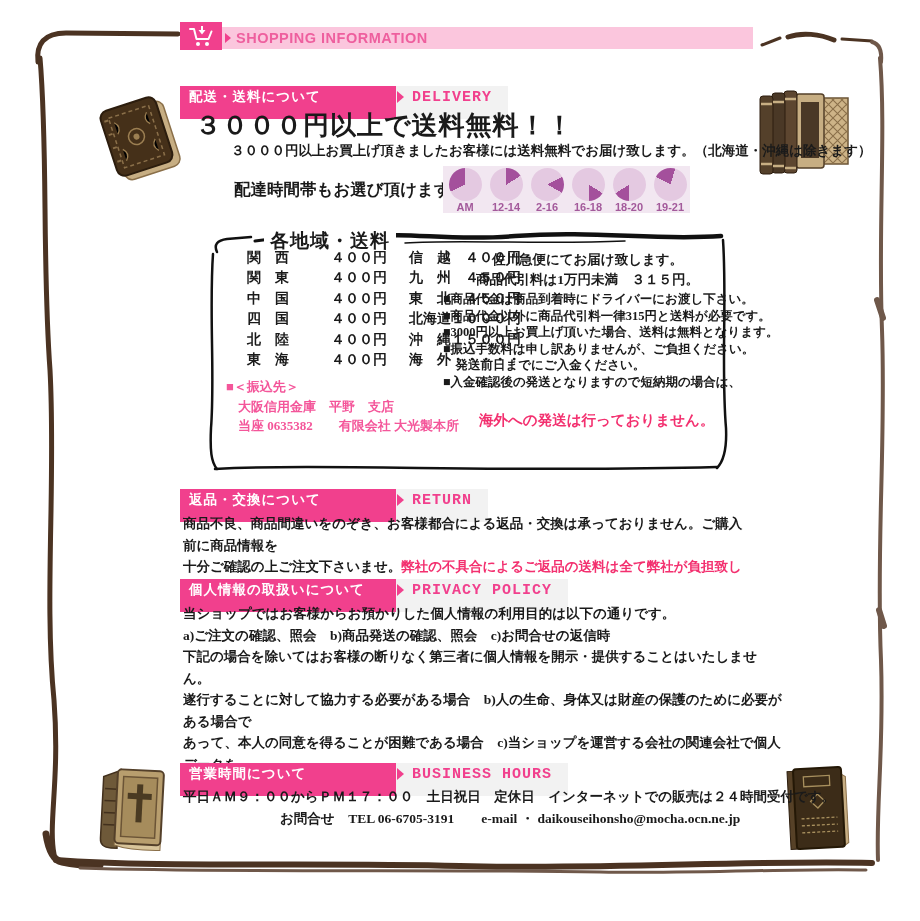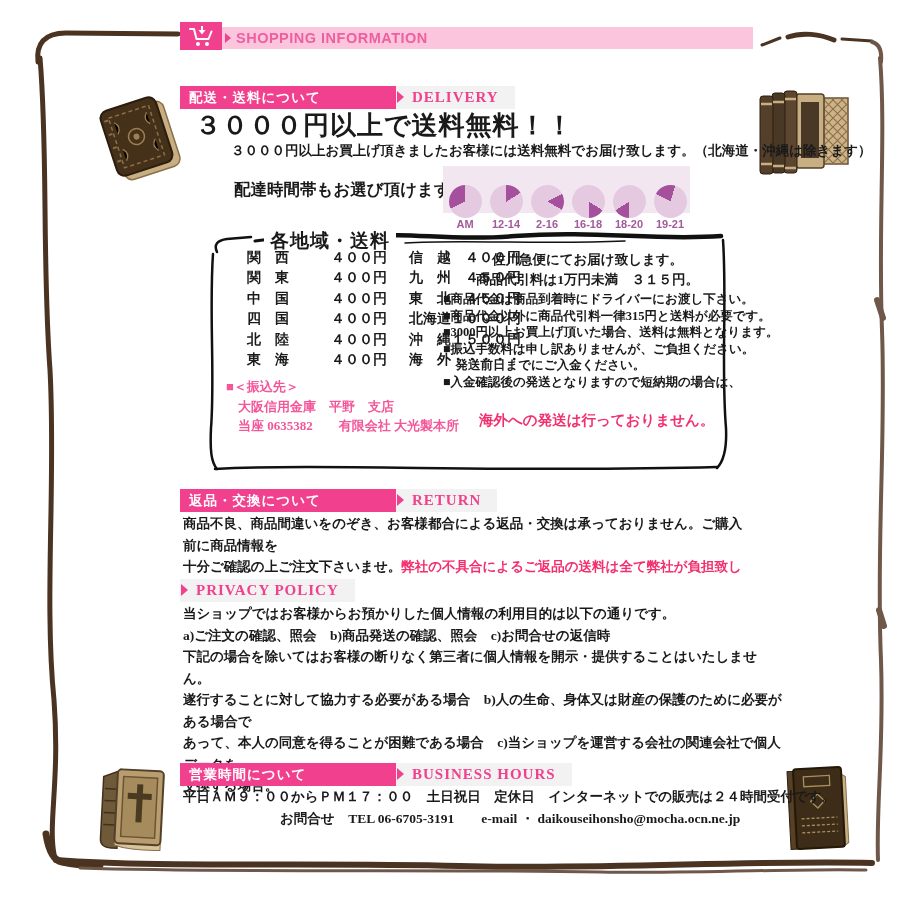--- a/index.html
+++ b/index.html
@@ -12,34 +12,34 @@
   .cart-box{position:absolute;left:180px;top:22px;width:42px;height:28px;background:#f1408d;
             display:flex;align-items:center;justify-content:center;}
   .info-bar{position:absolute;left:222px;top:27px;width:531px;height:22px;background:#fbc6dd;
             display:flex;align-items:center;}
   .tri{width:0;height:0;border-left:6px solid #f1408d;border-top:5px solid transparent;
        border-bottom:5px solid transparent;margin:0 5px 0 3px;}
   .info-text{color:#ee5f9e;font-family:"Liberation Sans","DejaVu Sans",sans-serif;
              font-weight:bold;font-size:14.5px;letter-spacing:.5px;}
 
   
-  .sec{position:absolute;display:flex;height:23px;font-family:Liberation Serif, serif;}
+  .sec{position:absolute;display:flex;height:33px;font-family:Liberation Mono, monospace;}
   .sec-jp{background:#f1408d;color:#fff;width:216px;font-weight:bold;font-size:13.5px;
           line-height:23px;padding-left:9px;box-sizing:border-box;letter-spacing:1px;}
   .sec-en{background:#f2f2f2;color:#f1408d;font-weight:bold;font-size:15px;line-height:23px;
           padding:0 16px 0 16px;letter-spacing:1px;position:relative;}
   .sec-arrow{position:absolute;left:1px;top:5px;width:0;height:0;border-left:7px solid #f1408d;
              border-top:6px solid transparent;border-bottom:6px solid transparent;}
 
   
   .free-title{position:absolute;left:195px;top:108px;font-size:26px;font-weight:bold;letter-spacing:1px;}
   .free-desc{position:absolute;left:195px;top:142px;font-size:13.5px;font-weight:bold;margin-left:36px;}
   .time-line{position:absolute;left:234px;top:179px;font-size:16.5px;font-weight:bold;}
   .pies{position:absolute;left:443px;top:166px;width:247px;height:47px;background:#f2e7f1;
-        display:flex;gap:7px;padding:19px 0 0 5px;box-sizing:border-box;}
+        display:flex;gap:7px;padding:2px 0 0 5px;box-sizing:border-box;}
   .pie-item{width:34px;text-align:center;}
   .pie{width:33px;height:33px;border-radius:50%;margin:0 auto;}
   .pie-label{font-family:"Liberation Sans","DejaVu Sans",sans-serif;font-weight:bold;font-size:11px;
              color:#a35a9b;}
   .p-am{background:conic-gradient(from 245deg,#a4509c 0 115deg,#e4c9e1 115deg);}
   .p-1{background:conic-gradient(#a4509c 0 58deg,#e4c9e1 58deg);}
   .p-2{background:conic-gradient(#e4c9e1 0 62deg,#a4509c 62deg 120deg,#e4c9e1 120deg);}
   .p-3{background:conic-gradient(#e4c9e1 0 122deg,#a4509c 122deg 178deg,#e4c9e1 178deg);}
   .p-4{background:conic-gradient(#e4c9e1 0 182deg,#a4509c 182deg 238deg,#e4c9e1 238deg);}
   .p-5{background:conic-gradient(from 298deg,#a4509c 0 78deg,#e4c9e1 78deg);}
@@ -260,20 +260,21 @@
       <span class="sec-arrow"></span>
       <span>RETURN</span>
     </div>
   </div>
   <div class="body-text" style="left:183px;top:513px;width:570px;">
     <div>商品不良、商品間違いをのぞき、お客様都合による返品・交換は承っておりません。ご購入前に商品情報を</div>
     <div><span>十分ご確認の上ご注文下さいませ。</span><span class="pink-em">弊社の不具合によるご返品の送料は全て弊社が負担致します。</span></div>
   </div>
 
   <div class="sec" style="left:180px;top:579px;">
+    <div class="sec-jp">個人情報の取扱いについて</div>
     <div class="sec-en">
       <span class="sec-arrow"></span>
       <span>PRIVACY POLICY</span>
     </div>
   </div>
   <div class="body-text" style="left:183px;top:603px;width:600px;">
     <div>当ショップではお客様からお預かりした個人情報の利用目的は以下の通りです。</div>
     <div>a)ご注文の確認、照会　b)商品発送の確認、照会　c)お問合せの返信時</div>
     <div>下記の場合を除いてはお客様の断りなく第三者に個人情報を開示・提供することはいたしません。</div>
     <div>遂行することに対して協力する必要がある場合　b)人の生命、身体又は財産の保護のために必要がある場合で</div>

